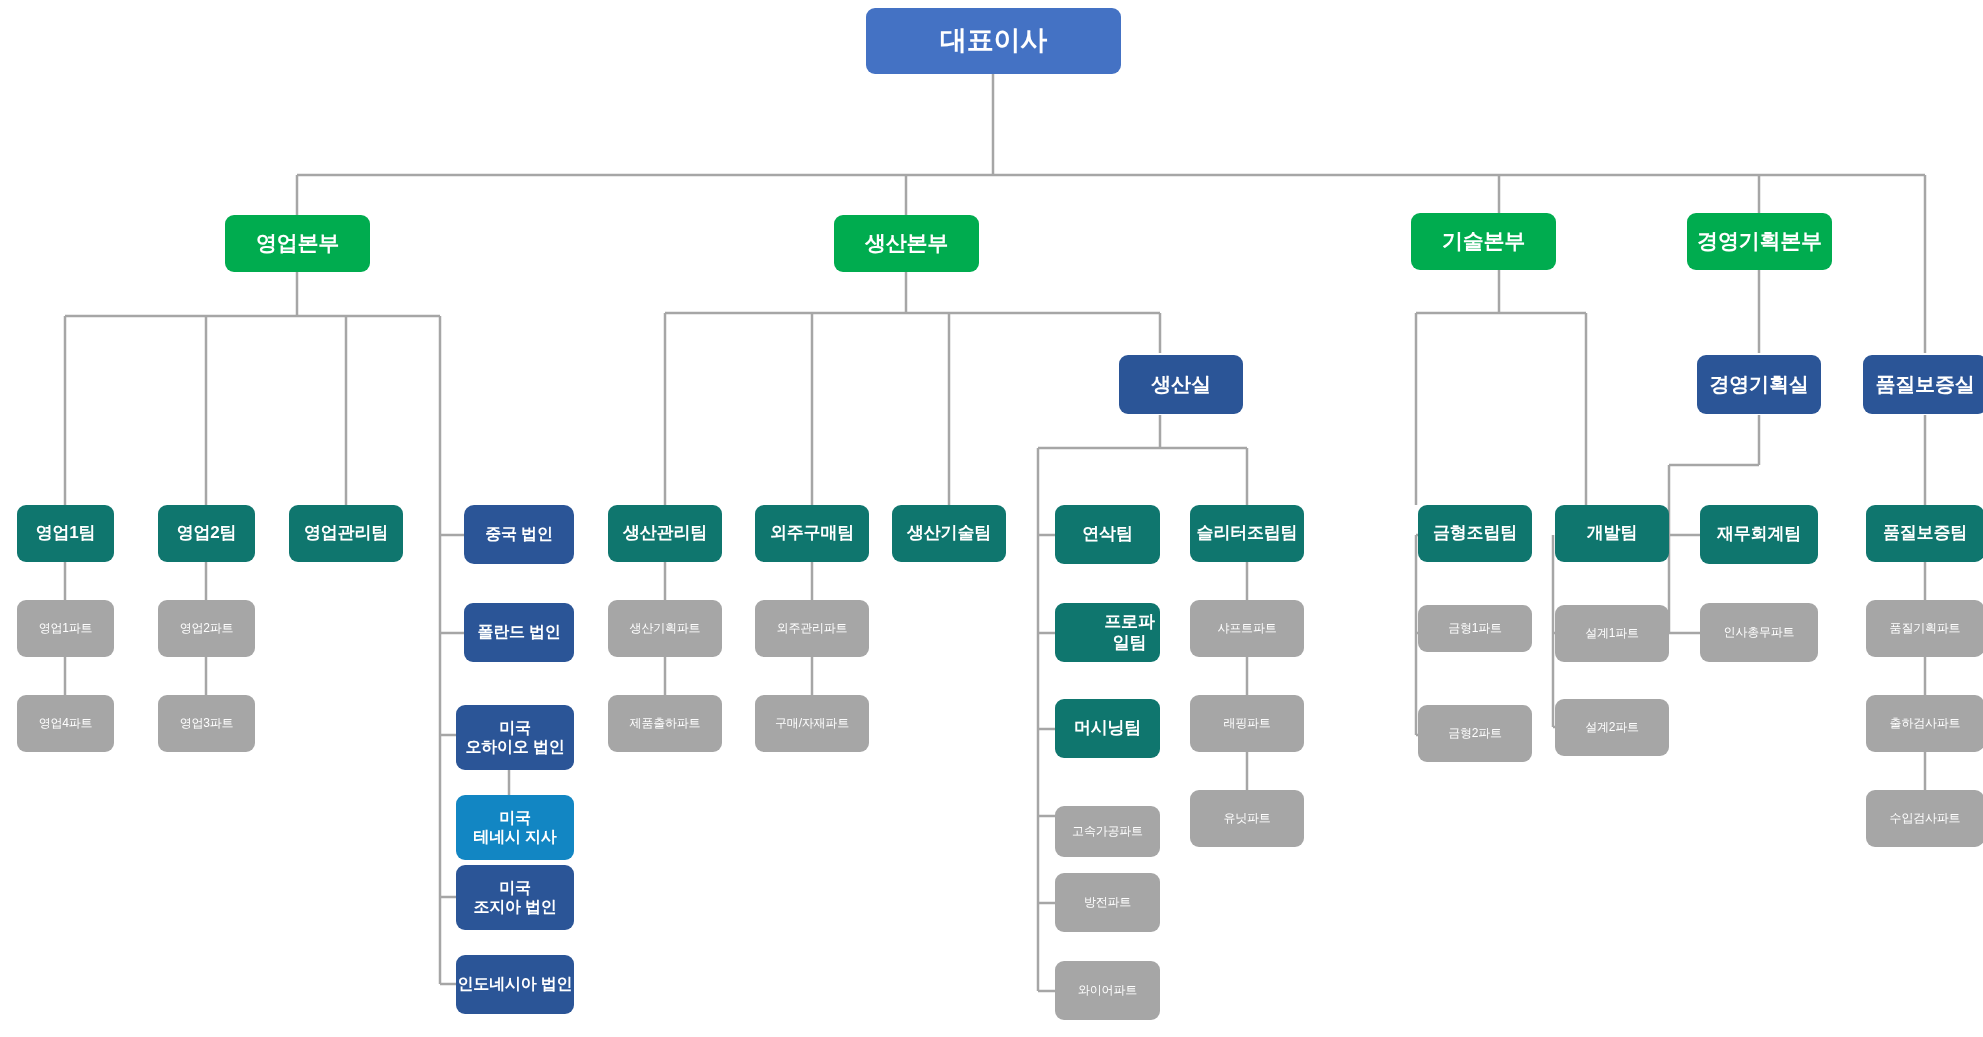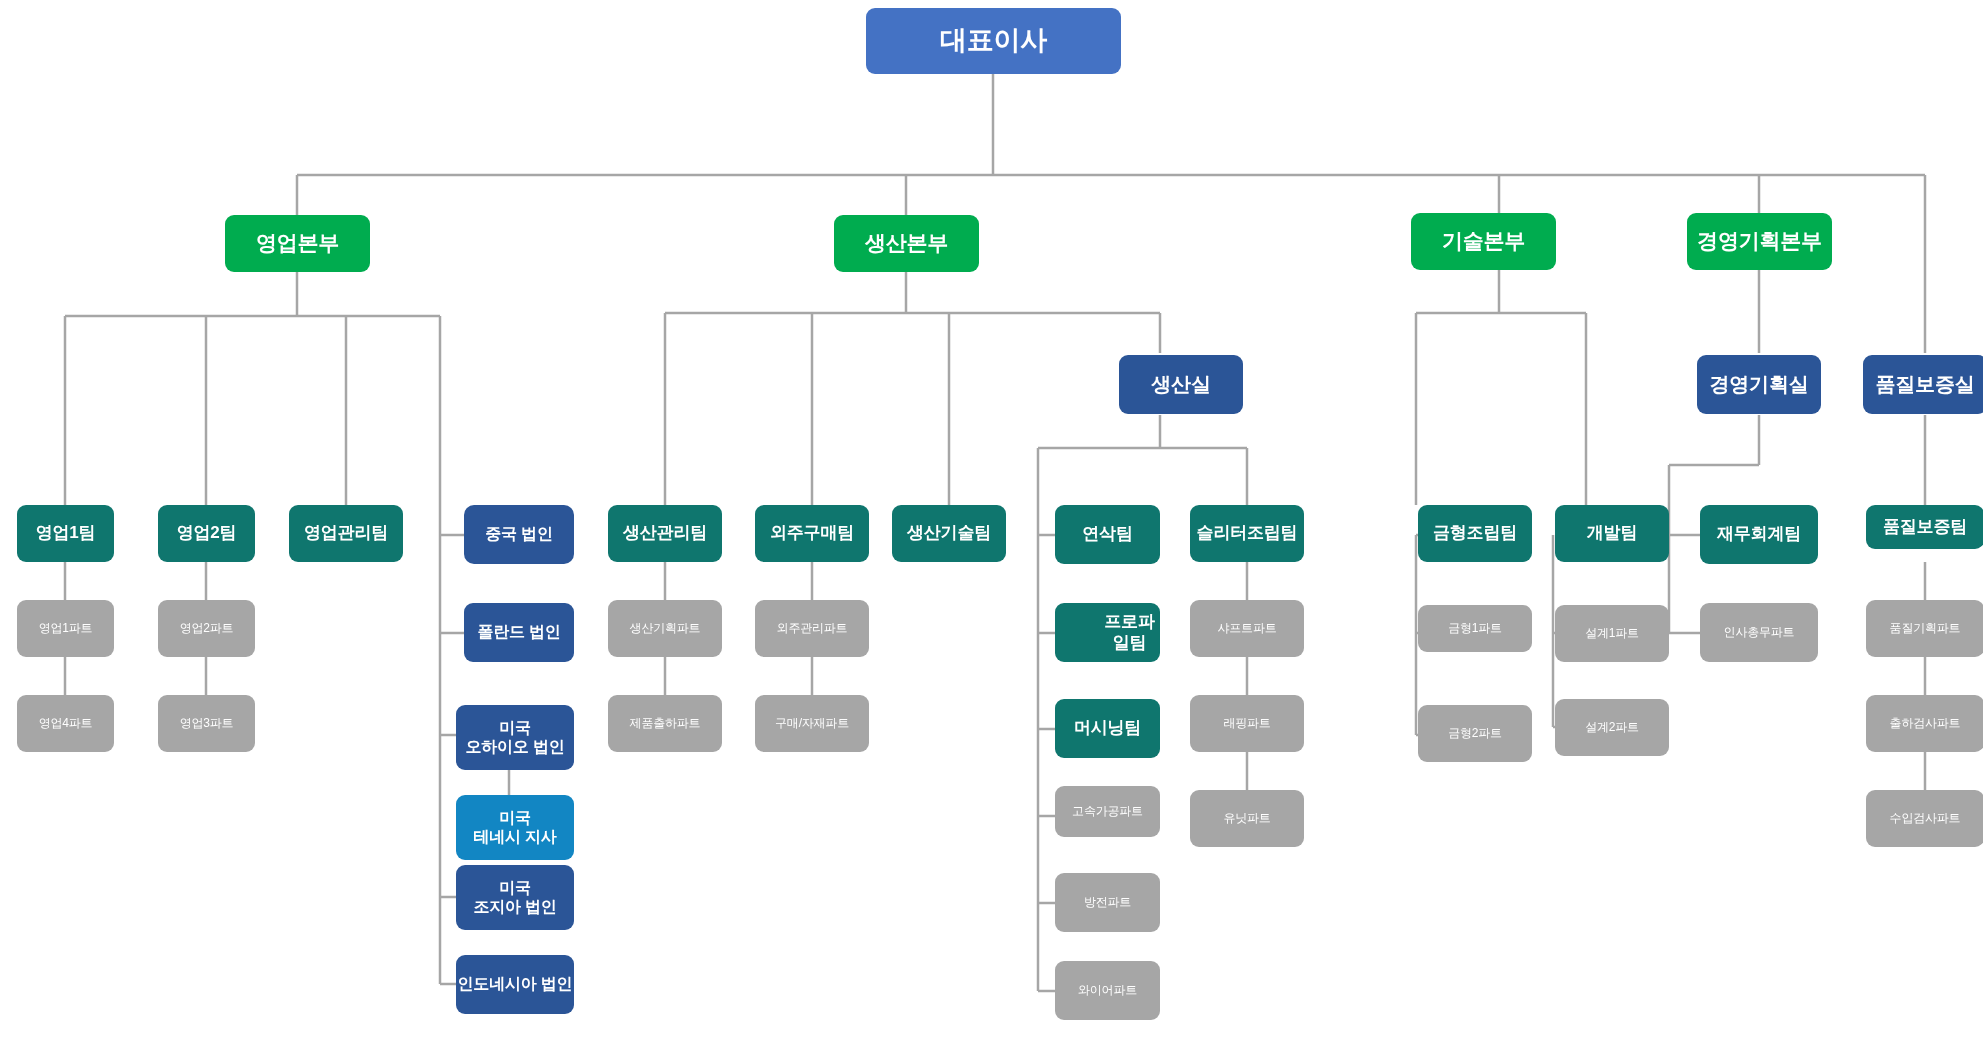--- a/index.html
+++ b/index.html
@@ -158,38 +158,38 @@
 
   <div class="node n-team" style="left:755px;top:505px;width:114px;height:57px;">외주구매팀</div>
   <div class="node n-part" style="left:755px;top:600px;width:114px;height:57px;">외주관리파트</div>
   <div class="node n-part" style="left:755px;top:695px;width:114px;height:57px;">구매/자재파트</div>
 
   <div class="node n-team" style="left:892px;top:505px;width:114px;height:57px;">생산기술팀</div>
 
   <div class="node n-team" style="left:1055px;top:505px;width:105px;height:59px;">연삭팀</div>
   <div class="node n-team" style="left:1055px;top:603px;width:105px;height:59px;padding-left:44px;">프로파일팀</div>
   <div class="node n-team" style="left:1055px;top:699px;width:105px;height:59px;">머시닝팀</div>
-  <div class="node n-part" style="left:1055px;top:786px;width:105px;height:51px;">고속가공파트</div>
+  <div class="node n-part" style="left:1055px;top:806px;width:105px;height:51px;">고속가공파트</div>
   <div class="node n-part" style="left:1055px;top:873px;width:105px;height:59px;">방전파트</div>
   <div class="node n-part" style="left:1055px;top:961px;width:105px;height:59px;">와이어파트</div>
 
   <div class="node n-team" style="left:1190px;top:505px;width:114px;height:57px;">슬리터조립팀</div>
   <div class="node n-part" style="left:1190px;top:600px;width:114px;height:57px;">샤프트파트</div>
   <div class="node n-part" style="left:1190px;top:695px;width:114px;height:57px;">래핑파트</div>
   <div class="node n-part" style="left:1190px;top:790px;width:114px;height:57px;">유닛파트</div>
 
   <div class="node n-team" style="left:1418px;top:505px;width:114px;height:57px;">금형조립팀</div>
   <div class="node n-part" style="left:1418px;top:605px;width:114px;height:47px;">금형1파트</div>
   <div class="node n-part" style="left:1418px;top:705px;width:114px;height:57px;">금형2파트</div>
 
   <div class="node n-team" style="left:1555px;top:505px;width:114px;height:57px;">개발팀</div>
   <div class="node n-part" style="left:1555px;top:605px;width:114px;height:57px;">설계1파트</div>
   <div class="node n-part" style="left:1555px;top:699px;width:114px;height:57px;">설계2파트</div>
 
   <div class="node n-team" style="left:1700px;top:505px;width:118px;height:59px;">재무회계팀</div>
   <div class="node n-part" style="left:1700px;top:603px;width:118px;height:59px;">인사총무파트</div>
 
-  <div class="node n-team" style="left:1866px;top:505px;width:118px;height:44px;">품질보증팀</div>
+  <div class="node n-team" style="left:1866px;top:505px;width:118px;height:57px;">품질보증팀</div>
   <div class="node n-part" style="left:1866px;top:600px;width:118px;height:57px;">품질기획파트</div>
   <div class="node n-part" style="left:1866px;top:695px;width:118px;height:57px;">출하검사파트</div>
   <div class="node n-part" style="left:1866px;top:790px;width:118px;height:57px;">수입검사파트</div>
 
 </div>
 
 </body></html>

